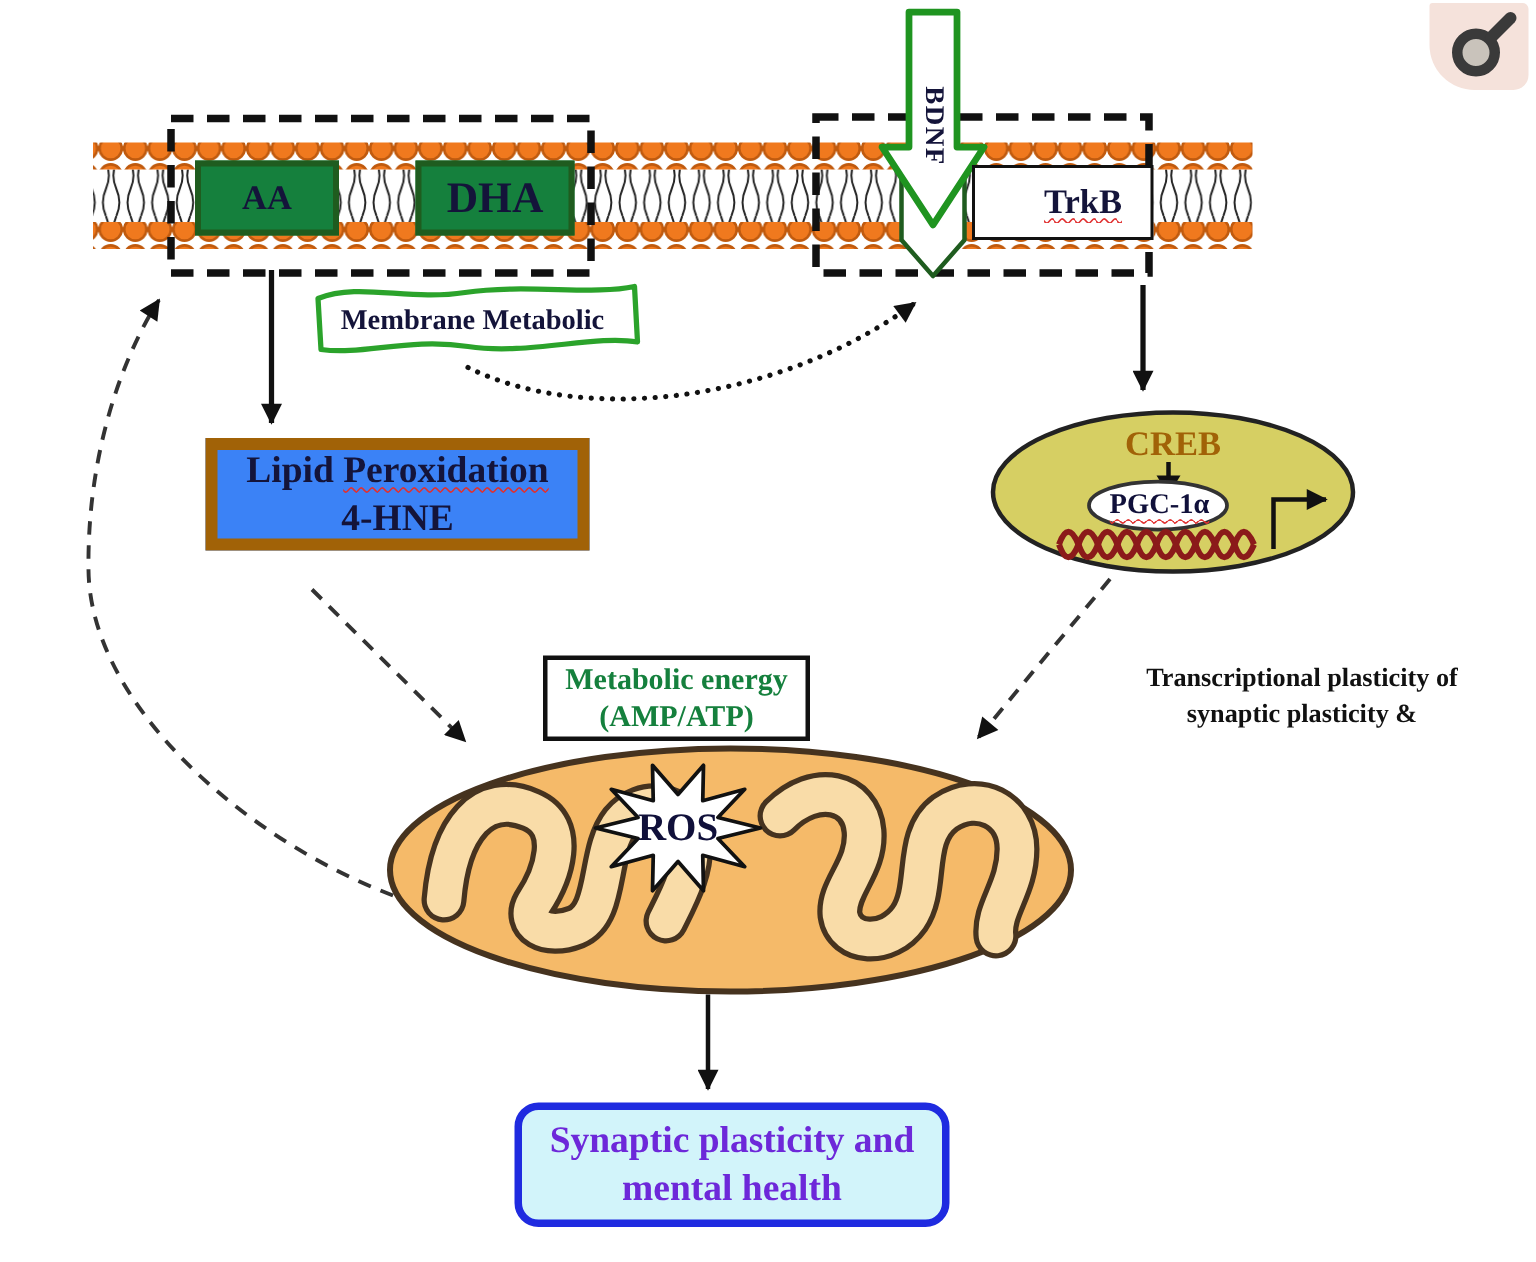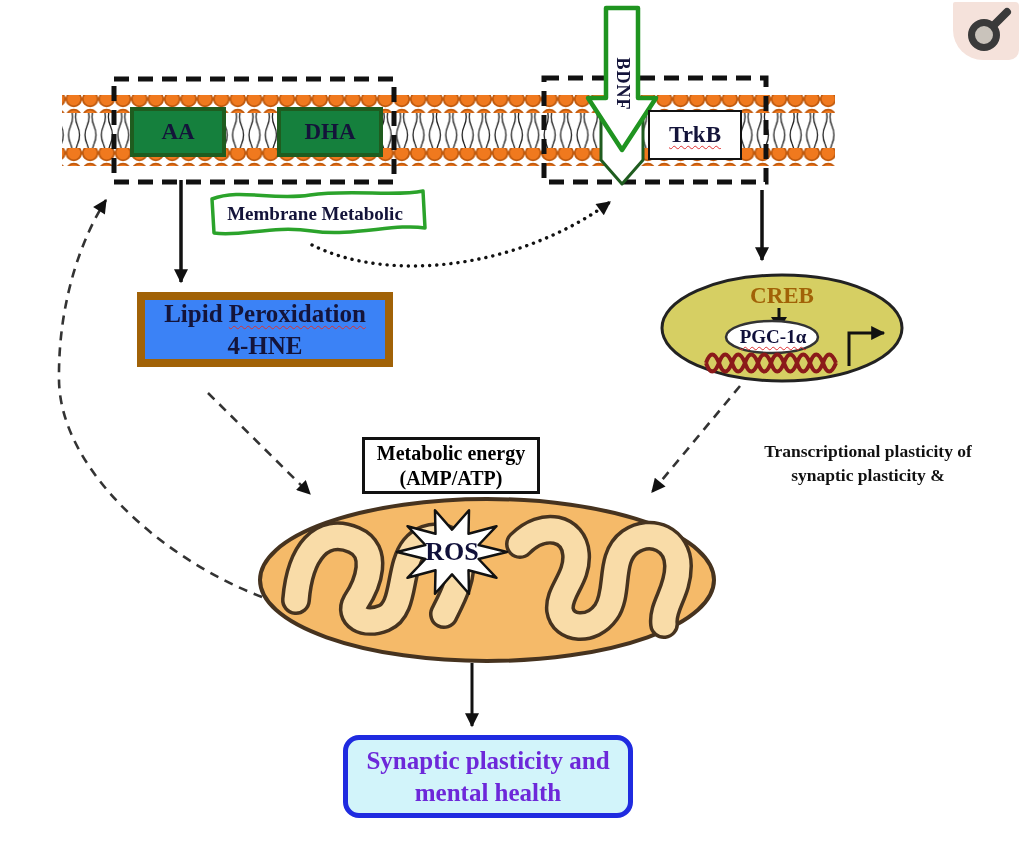--- a/index.html
+++ b/index.html
@@ -4,29 +4,29 @@
 <style>
   html,body{margin:0;padding:0;background:#ffffff;}
   .stage{position:relative;width:1024px;height:841px;background:#ffffff;overflow:hidden;
          font-family:"Liberation Serif","DejaVu Serif",serif;}
   .stage svg.layer{position:absolute;left:0;top:0;}
   .lbl{position:absolute;font-weight:bold;color:#14143A;text-align:center;
        display:flex;flex-direction:column;align-items:center;justify-content:center;
        line-height:1.25;}
   .boxed{background:#15803d;border:4px solid #1F5C1F;box-sizing:border-box;}
   .aa{left:130px;top:107px;width:96px;height:50px;font-size:23px;}
-  .dha{left:277px;top:107px;width:106px;height:50px;font-size:23px;}
-  .trkb{left:648px;top:110px;width:90px;height:46px;font-size:23px;border:2px solid #111;}
+  .dha{left:277px;top:107px;width:106px;height:50px;font-size:29px;}
+  .trkb{left:648px;top:110px;width:90px;height:46px;font-size:23px;border:2px solid #111;padding-left:27px;}
   .bdnf{left:634px;top:22px;width:124px;height:23px;font-size:18px;letter-spacing:1px;
         transform:rotate(90deg);transform-origin:0 0;justify-content:center;}
   .fluidity{left:216px;top:198px;width:198px;height:32px;font-size:19px;}
   .lipidbox{left:137px;top:292px;width:256px;height:75px;font-size:25px;
             background:#3b82f6;border:8px solid #a16207;box-sizing:border-box;}
   .metabox{left:362px;top:437px;width:178px;height:57px;font-size:20px;
-           background:#fff;border:3px solid #111;box-sizing:border-box;color:#000000;}
+           background:#fff;border:3px solid #111;box-sizing:border-box;color:#15803d;}
   .creb{left:718px;top:283px;width:128px;height:27px;font-size:23px;color:#a16207;}
   .pgc{left:727px;top:324px;width:92px;height:26px;font-size:19px;color:#10103a;}
   .transnote{left:712px;top:423px;width:312px;height:80px;font-size:17.5px;
              line-height:1.38;color:#111;}
   .ros{left:407px;top:537px;width:90px;height:30px;font-size:26px;color:#10103a;}
   .synbox{left:343px;top:735px;width:290px;height:83px;font-size:25px;
           background:#D2F4FA;border:5px solid #1F2BE0;border-radius:16px;
           box-sizing:border-box;color:#6d28d9;}
   .wavy{text-decoration-line:underline;text-decoration-style:wavy;
         text-decoration-color:#E03030;text-decoration-thickness:1px;text-underline-offset:3px;}

